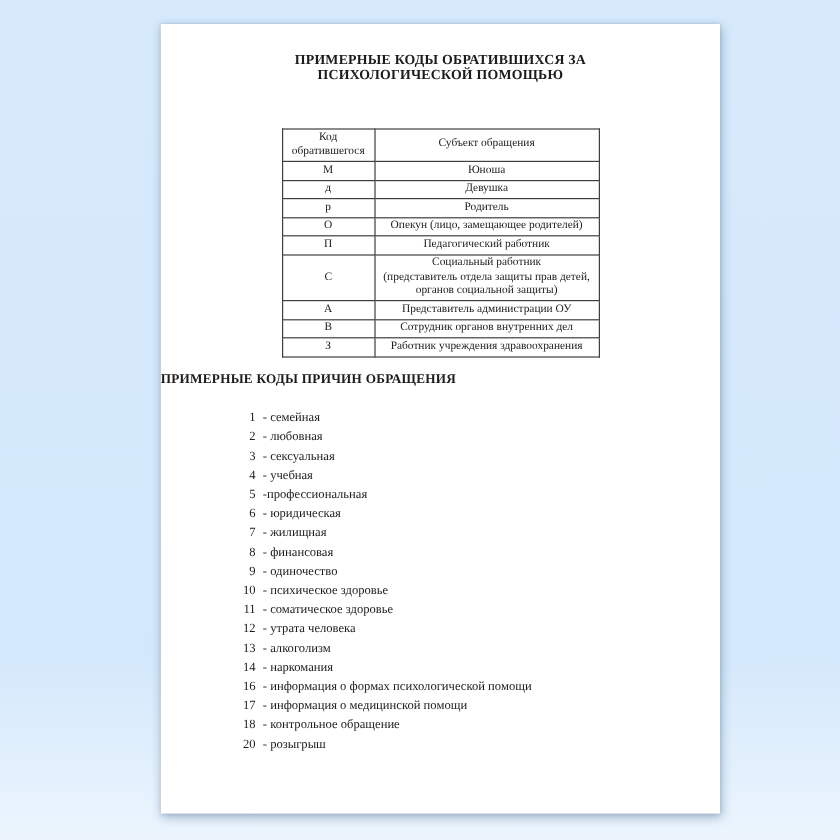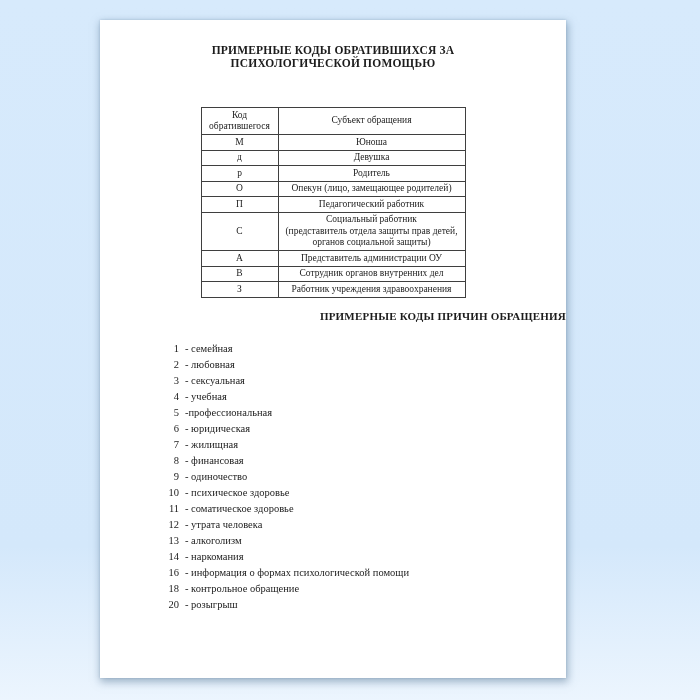--- a/index.html
+++ b/index.html
@@ -6,21 +6,21 @@
   html, body { width: 700px; height: 700px; }
   body {
     font-family: "Liberation Serif", "DejaVu Serif", serif;
     background: linear-gradient(to bottom, #d7eafc 0%, #d4e8fb 78%, #ecf5fe 100%);
     overflow: hidden;
     position: relative;
     color: #1c1c1c;
   }
   .page {
     position: absolute;
-    left: 100px; top: 20px;
+    left: 134px; top: 20px;
     width: 466px; height: 658px;
     background: #ffffff;
     box-shadow: 1px 3px 8px 1px rgba(95,125,155,0.55), 0 0 2px rgba(110,135,160,0.35);
     padding-top: 24px;
   }
   .doc-title {
     text-align: center;
     font-weight: bold;
     font-size: 11.5px;
     line-height: 13px;
@@ -43,21 +43,21 @@
     line-height: 11.5px;
     font-weight: normal;
     text-align: center;
     vertical-align: middle;
     padding: 1.5px 3px;
     white-space: pre-line;
   }
   col.c-code { width: 77px; }
   col.c-subject { width: 187px; }
   .section-title {
-    text-align: right;
+    text-align: left;
     font-weight: bold;
     font-size: 11px;
     letter-spacing: 0.2px;
   }
   .reason-list { margin: 19px 0 0 57px; }
   .list-item {
     height: 16px;
     font-size: 10.5px;
     line-height: 16px;
     display: flex;
@@ -214,20 +214,24 @@
     <span class="num">14</span>
     <span class="txt">- наркомания</span>
   </div>
 
 
   <div class="list-item">
     <span class="num">16</span>
     <span class="txt">- информация о формах психологической помощи</span>
   </div>
 
+  <div class="list-item">
+    <span class="num">17</span>
+    <span class="txt">- информация о медицинской помощи</span>
+  </div>
 
   <div class="list-item">
     <span class="num">18</span>
     <span class="txt">- контрольное обращение</span>
   </div>
 
 
   <div class="list-item">
     <span class="num">20</span>
     <span class="txt">- розыгрыш</span>

